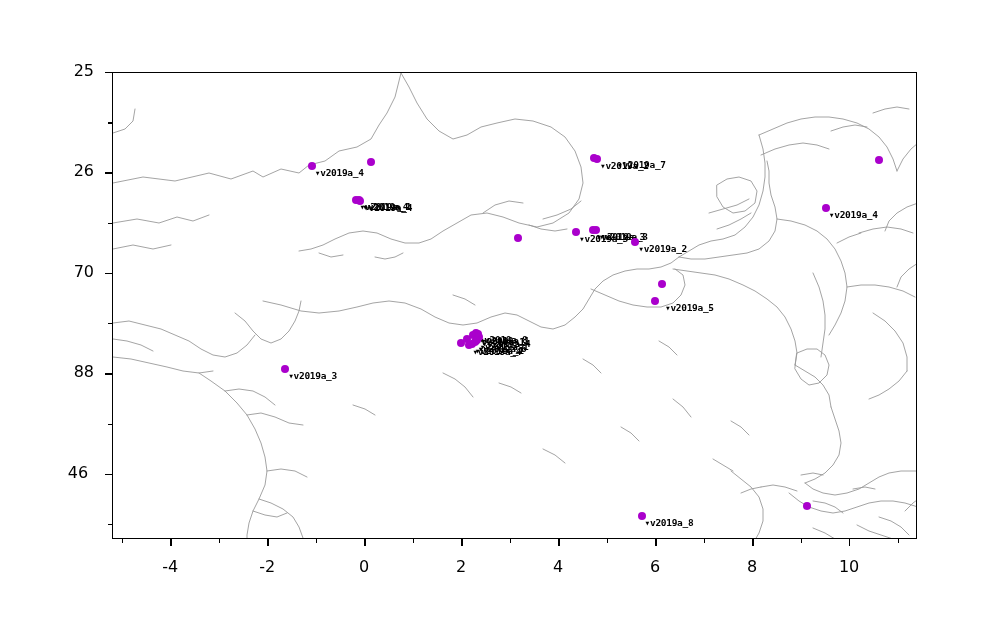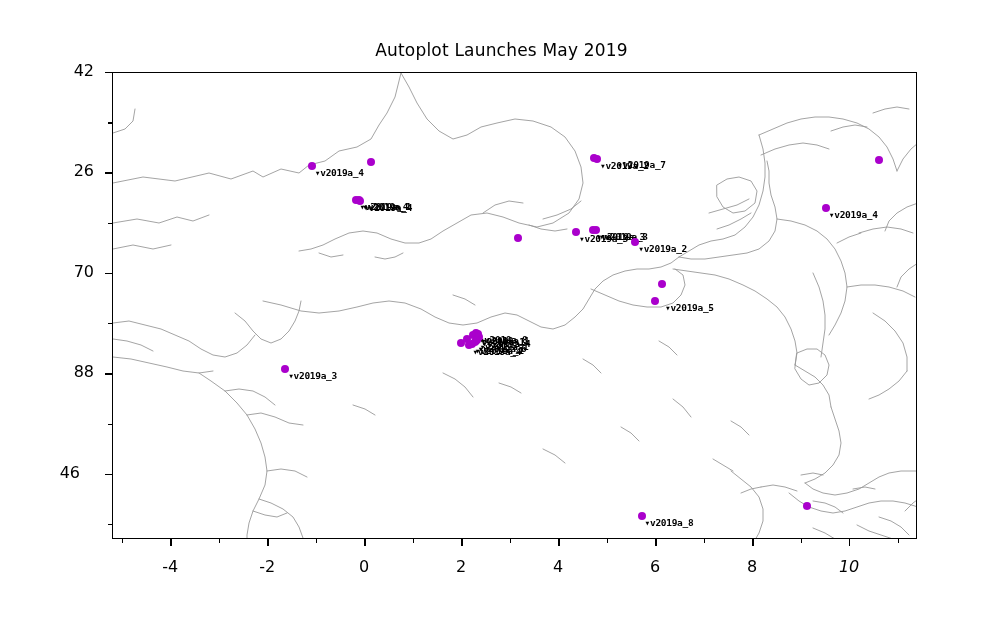--- a/index.html
+++ b/index.html
@@ -30,21 +30,20 @@
       border-radius:50%;}
   .ptlab{position:absolute;font-size:9.5px;font-weight:bold;color:#000;
          white-space:nowrap;font-family:"DejaVu Sans Mono","Liberation Mono",monospace;
          letter-spacing:-0.3px;}
 </style>
 </head>
 <body>
 
 <div id="figure">
 
-  <div id="title">Autoplot Launches May 2019</div>
 
   <div id="axes">
     <svg id="mapsvg" viewBox="0 0 805 467" preserveAspectRatio="none">
       <g fill="none" stroke="#9a9a9a" stroke-width="0.9" stroke-linejoin="round" stroke-linecap="round">
 
         <path d="M0,110 L30,104 L62,108 L96,100 L118,106 L140,98 L150,104 L168,96
                  L186,100 L196,92 L212,88 L226,78 L244,74 L258,66 L266,52 L274,40
                  L282,24 L286,8 L288,0"></path>
         <path d="M288,0 L296,14 L304,30 L314,46 L326,58 L340,66 L354,62 L368,54
                  L384,50 L402,46 L420,48 L438,54 L452,64 L462,78 L468,94 L470,110
@@ -226,38 +225,38 @@
     <div class="xlab" style="left: 364.169px; top: 557px;">0</div>
     <div class="tick xtick" style="left: 461.157px; top: 539px;"></div>
     <div class="xlab" style="left: 461.157px; top: 557px;">2</div>
     <div class="tick xtick" style="left: 558.145px; top: 539px;"></div>
     <div class="xlab" style="left: 558.145px; top: 557px;">4</div>
     <div class="tick xtick" style="left: 655.133px; top: 539px;"></div>
     <div class="xlab" style="left: 655.133px; top: 557px;">6</div>
     <div class="tick xtick" style="left: 752.12px; top: 539px;"></div>
     <div class="xlab" style="left: 752.12px; top: 557px;">8</div>
     <div class="tick xtick" style="left: 849.108px; top: 539px;"></div>
-    <div class="xlab" style="left: 849.108px; top: 557px; font-style: italic;">10</div>
+    <div class="xlab" style="left: 849.108px; top: 557px;">10</div>
     <div class="tick xtick minor" style="left: 121.699px; top: 539px;"></div>
     <div class="tick xtick minor" style="left: 218.687px; top: 539px;"></div>
     <div class="tick xtick minor" style="left: 315.675px; top: 539px;"></div>
     <div class="tick xtick minor" style="left: 412.663px; top: 539px;"></div>
     <div class="tick xtick minor" style="left: 509.651px; top: 539px;"></div>
     <div class="tick xtick minor" style="left: 606.639px; top: 539px;"></div>
     <div class="tick xtick minor" style="left: 703.627px; top: 539px;"></div>
     <div class="tick xtick minor" style="left: 800.614px; top: 539px;"></div>
     <div class="tick xtick minor" style="left: 897.602px; top: 539px;"></div>
     <div class="tick ytick" style="left: 105px; top: 473.72px;"></div>
-    <div class="ylab" style="left: 20px; top: 473.72px;">46</div>
+    <div class="ylab" style="left: 48px; top: 473.72px; text-align: center;">46</div>
     <div class="tick ytick" style="left: 105px; top: 373.29px;"></div>
     <div class="ylab" style="left: 34px; top: 373.29px;">88</div>
     <div class="tick ytick" style="left: 105px; top: 272.86px;"></div>
     <div class="ylab" style="left: 34px; top: 272.86px;">70</div>
     <div class="tick ytick" style="left: 105px; top: 172.43px;"></div>
     <div class="ylab" style="left: 34px; top: 172.43px;">26</div>
     <div class="tick ytick" style="left: 105px; top: 72px;"></div>
-    <div class="ylab" style="left: 34px; top: 72px;">42</div>
+    <div class="ylab" style="left: 34px; top: 72px;">25</div>
     <div class="tick ytick minor" style="left: 108px; top: 523.935px;"></div>
     <div class="tick ytick minor" style="left: 108px; top: 423.505px;"></div>
     <div class="tick ytick minor" style="left: 108px; top: 323.075px;"></div>
     <div class="tick ytick minor" style="left: 108px; top: 222.645px;"></div>
     <div class="tick ytick minor" style="left: 108px; top: 122.215px;"></div>
   </div>
 
 </body></html>

